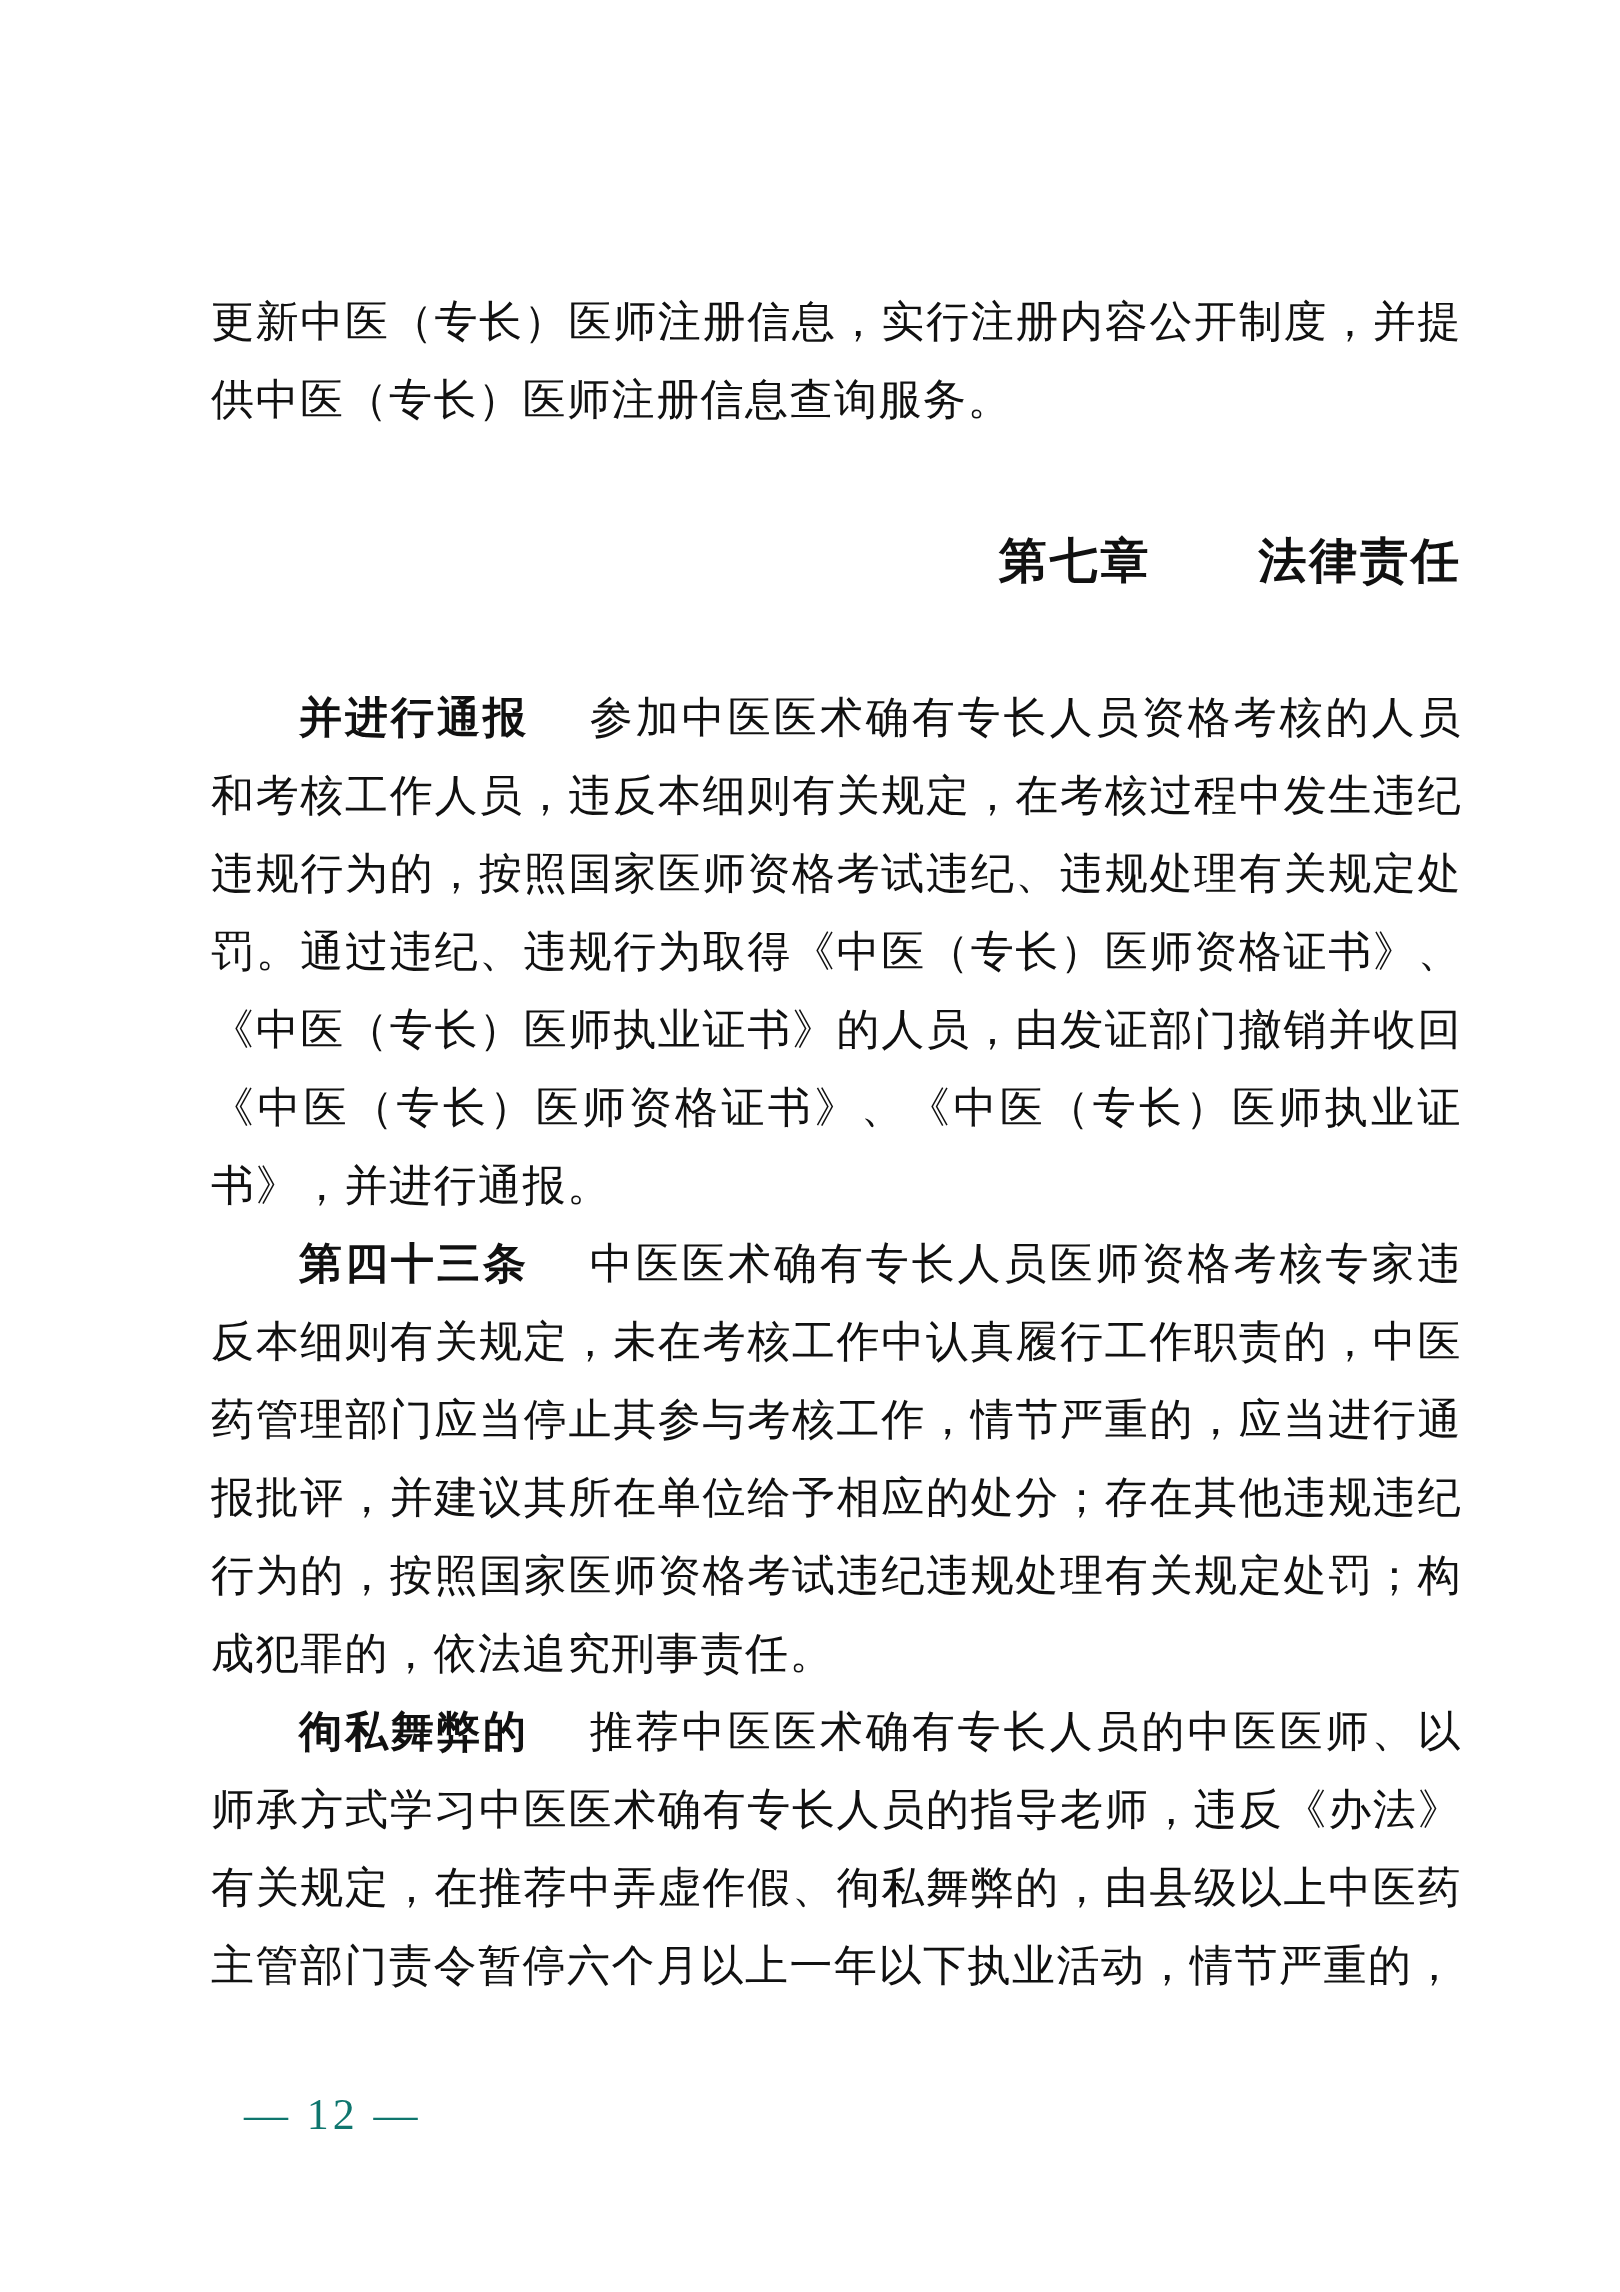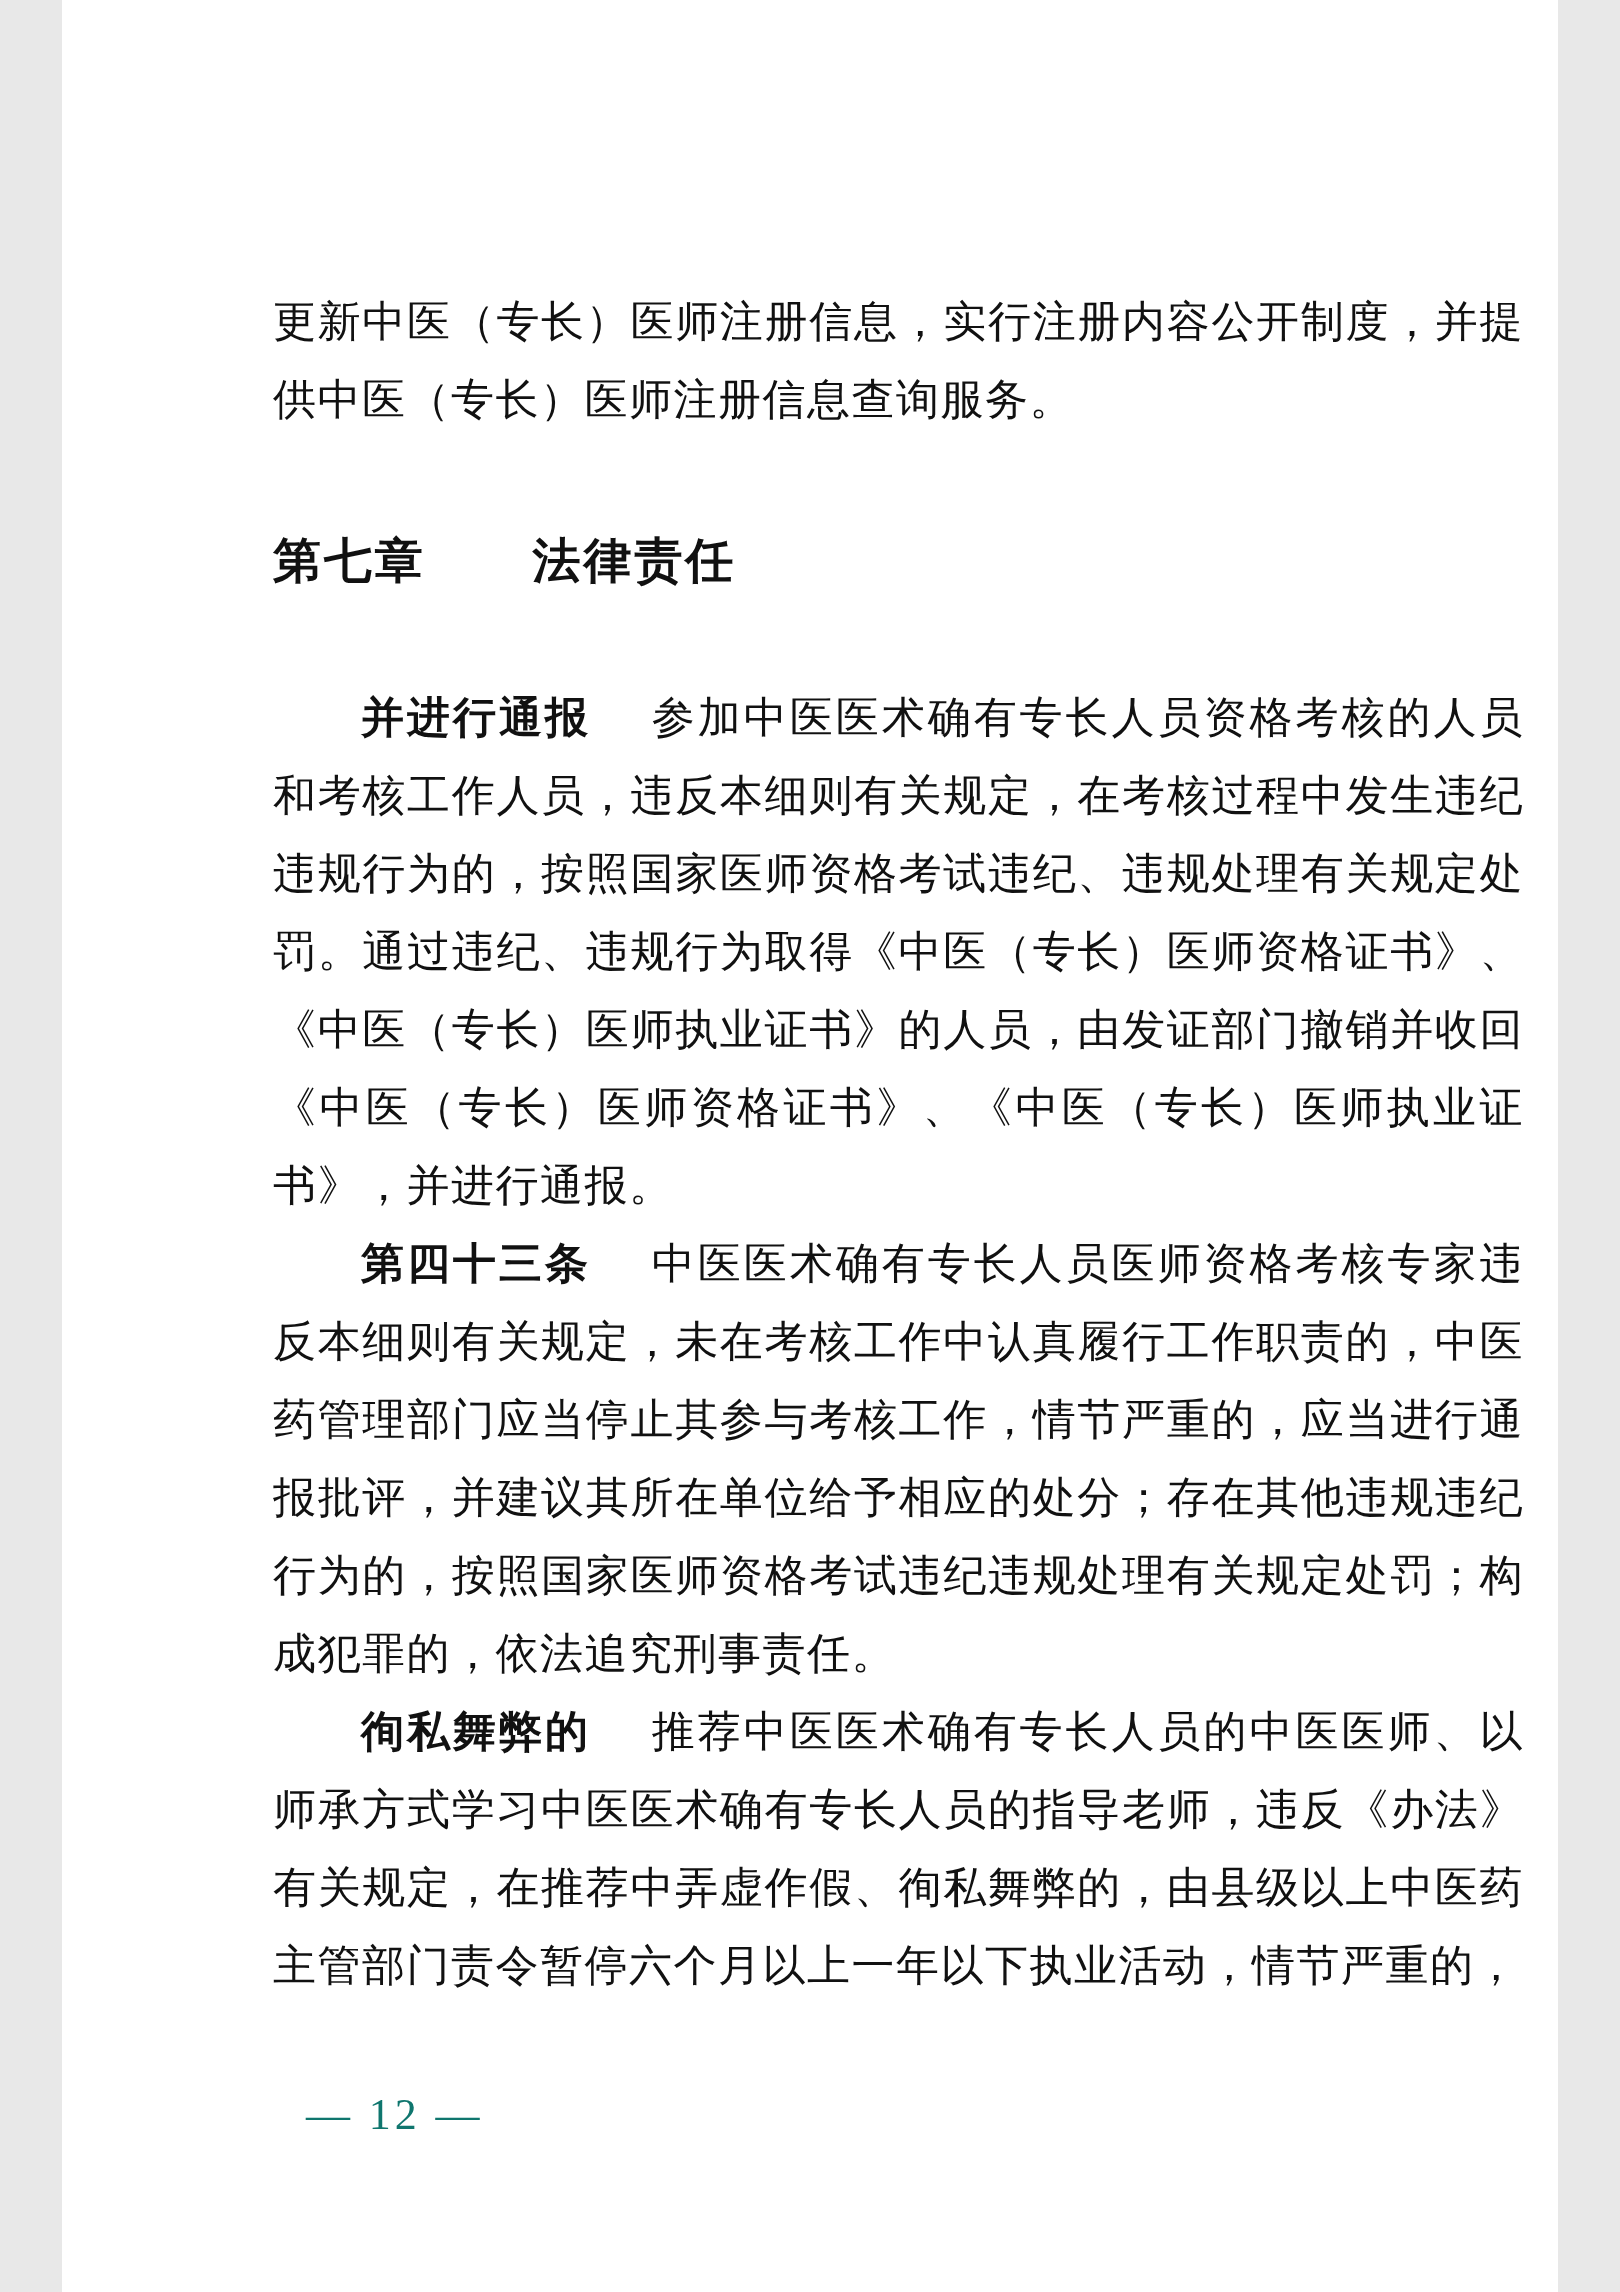--- a/index.html
+++ b/index.html
@@ -2,21 +2,21 @@
 <html><head>
 <meta charset="utf-8">
 <style>
   html, body {
     margin: 0;
     padding: 0;
     background: #e8e8e8;
   }
   .page {
     position: relative;
-    width: 1496px;
+    width: 1620px;
     height: 2293px;
     margin: 0 auto;
     background: #ffffff;
     color: #111111;
     font-family: "Liberation Serif", "DejaVu Serif", serif;
     overflow: hidden;
   }
   .text-column {
     position: absolute;
     left: 211px;
@@ -33,21 +33,21 @@
     word-break: break-all;
   }
   .body-para.indent {
     text-indent: 88px;
   }
   .chapter-heading {
     margin: 94px 0 91px 0;
     font-size: 48px;
     line-height: 55px;
     font-weight: 700;
-    text-align: left;
+    text-align: right;
     letter-spacing: 2.9px;
   }
   .chapter-title {
     margin-left: 92px;
   }
   .article-label {
     font-weight: 700;
     margin-right: 47px;
   }
   .footer-page-number {

